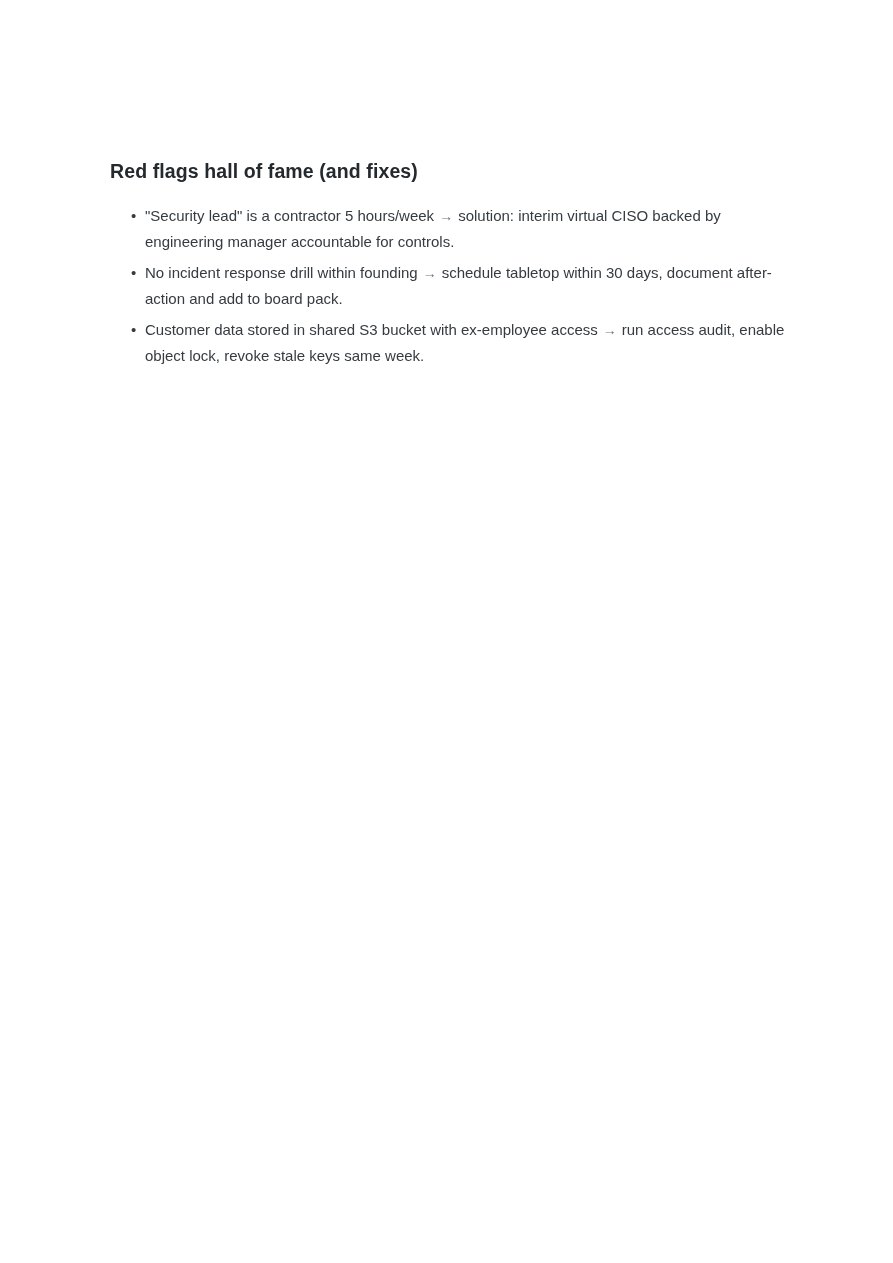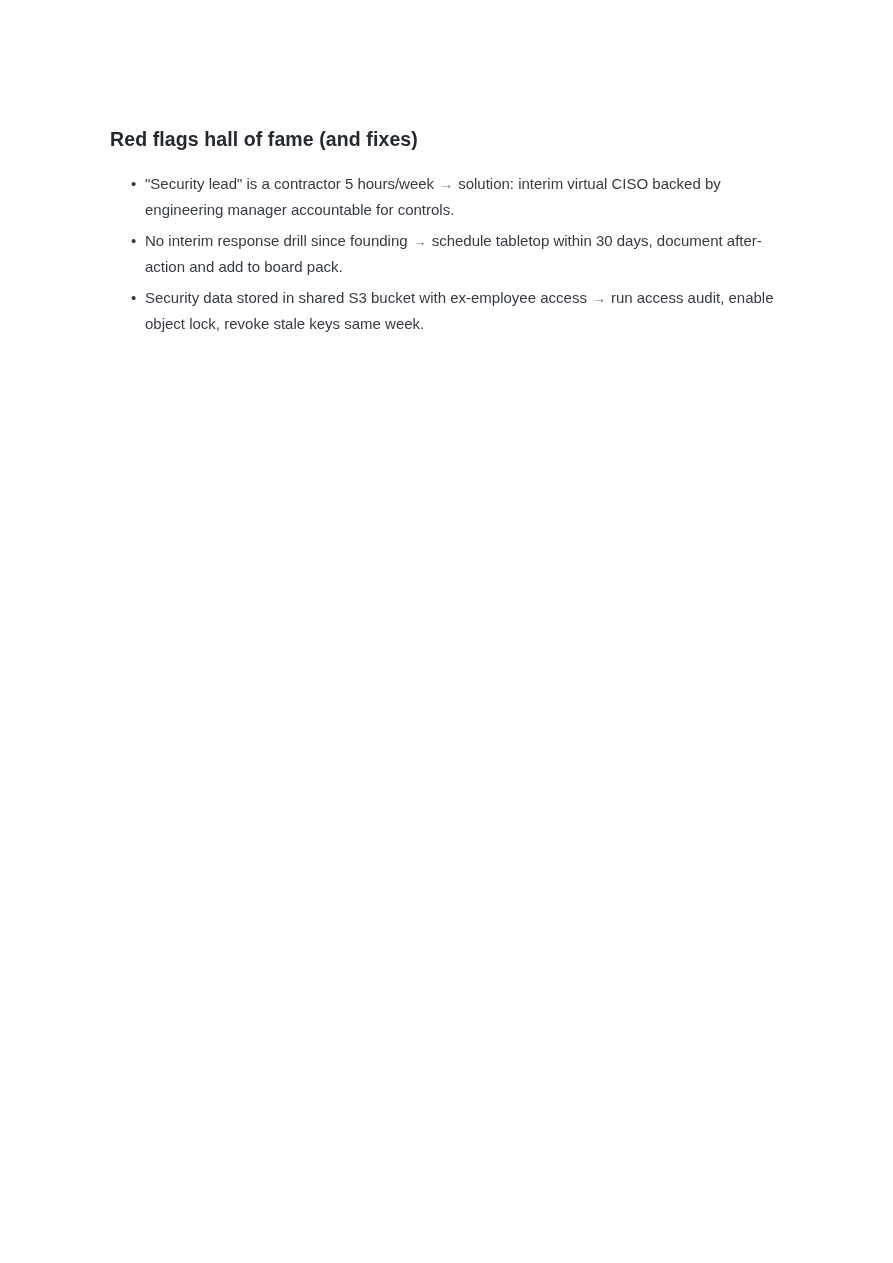--- a/index.html
+++ b/index.html
@@ -22,20 +22,21 @@
     top: 127px;
     width: 690px;
   }
   h1.doc-heading {
     font-size: 19.5px;
     font-weight: 700;
     color: #24292e;
     letter-spacing: 0.1px;
     line-height: 1.25;
     margin-bottom: 20px;
+    margin-top: 32px;
   }
   ul.redflag-list {
     list-style: none;
     padding-left: 35px;
   }
   ul.redflag-list li {
     position: relative;
     font-size: 15px;
     line-height: 26px;
     color: #353b41;
@@ -65,23 +66,23 @@
 
     <h1 class="doc-heading">Red flags hall of fame (and fixes)</h1>
 
     <ul class="redflag-list">
 
       <li>
         <span>"Security lead" is a contractor 5 hours/week</span><span class="arrow">→</span><span>solution: interim virtual CISO backed by engineering manager accountable for controls.</span>
       </li>
 
       <li>
-        <span>No interim response drill since founding</span><span class="arrow">→</span><span>schedule tabletop within 30 days, document after-action and add to board pack.</span>
+        <span>No incident response drill within founding</span><span class="arrow">→</span><span>schedule tabletop within 30 days, document after-action and add to board pack.</span>
       </li>
 
       <li>
-        <span>Security data stored in shared S3 bucket with ex-employee access</span><span class="arrow">→</span><span>run access audit, enable object lock, revoke stale keys same week.</span>
+        <span>Customer data stored in shared S3 bucket with ex-employee access</span><span class="arrow">→</span><span>run access audit, enable object lock, revoke stale keys same week.</span>
       </li>
 
 
     </ul>
   </div>
 </div>
 
 </body></html>

